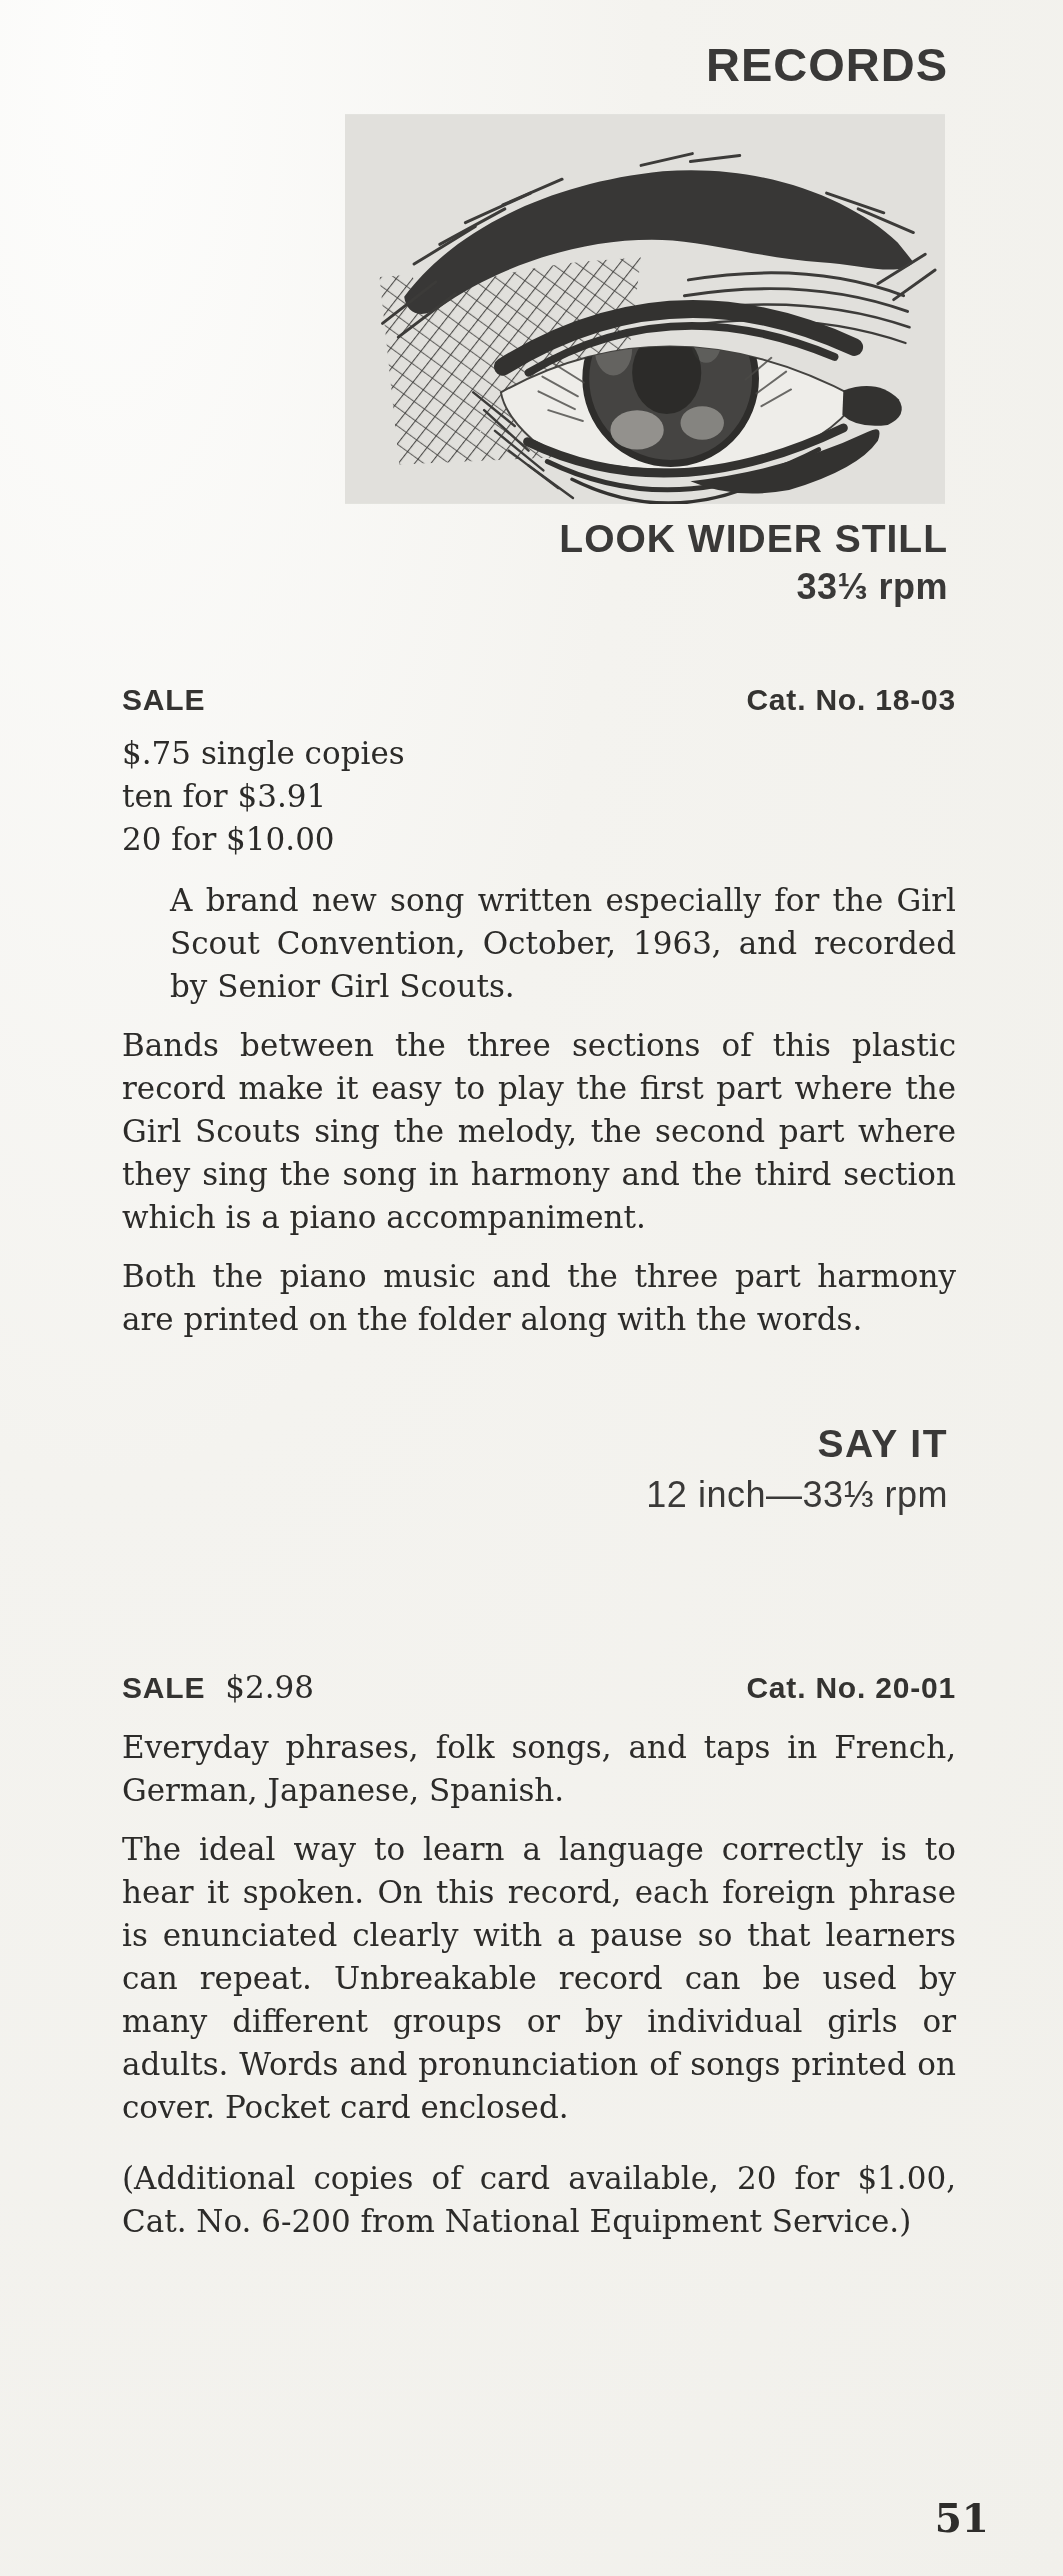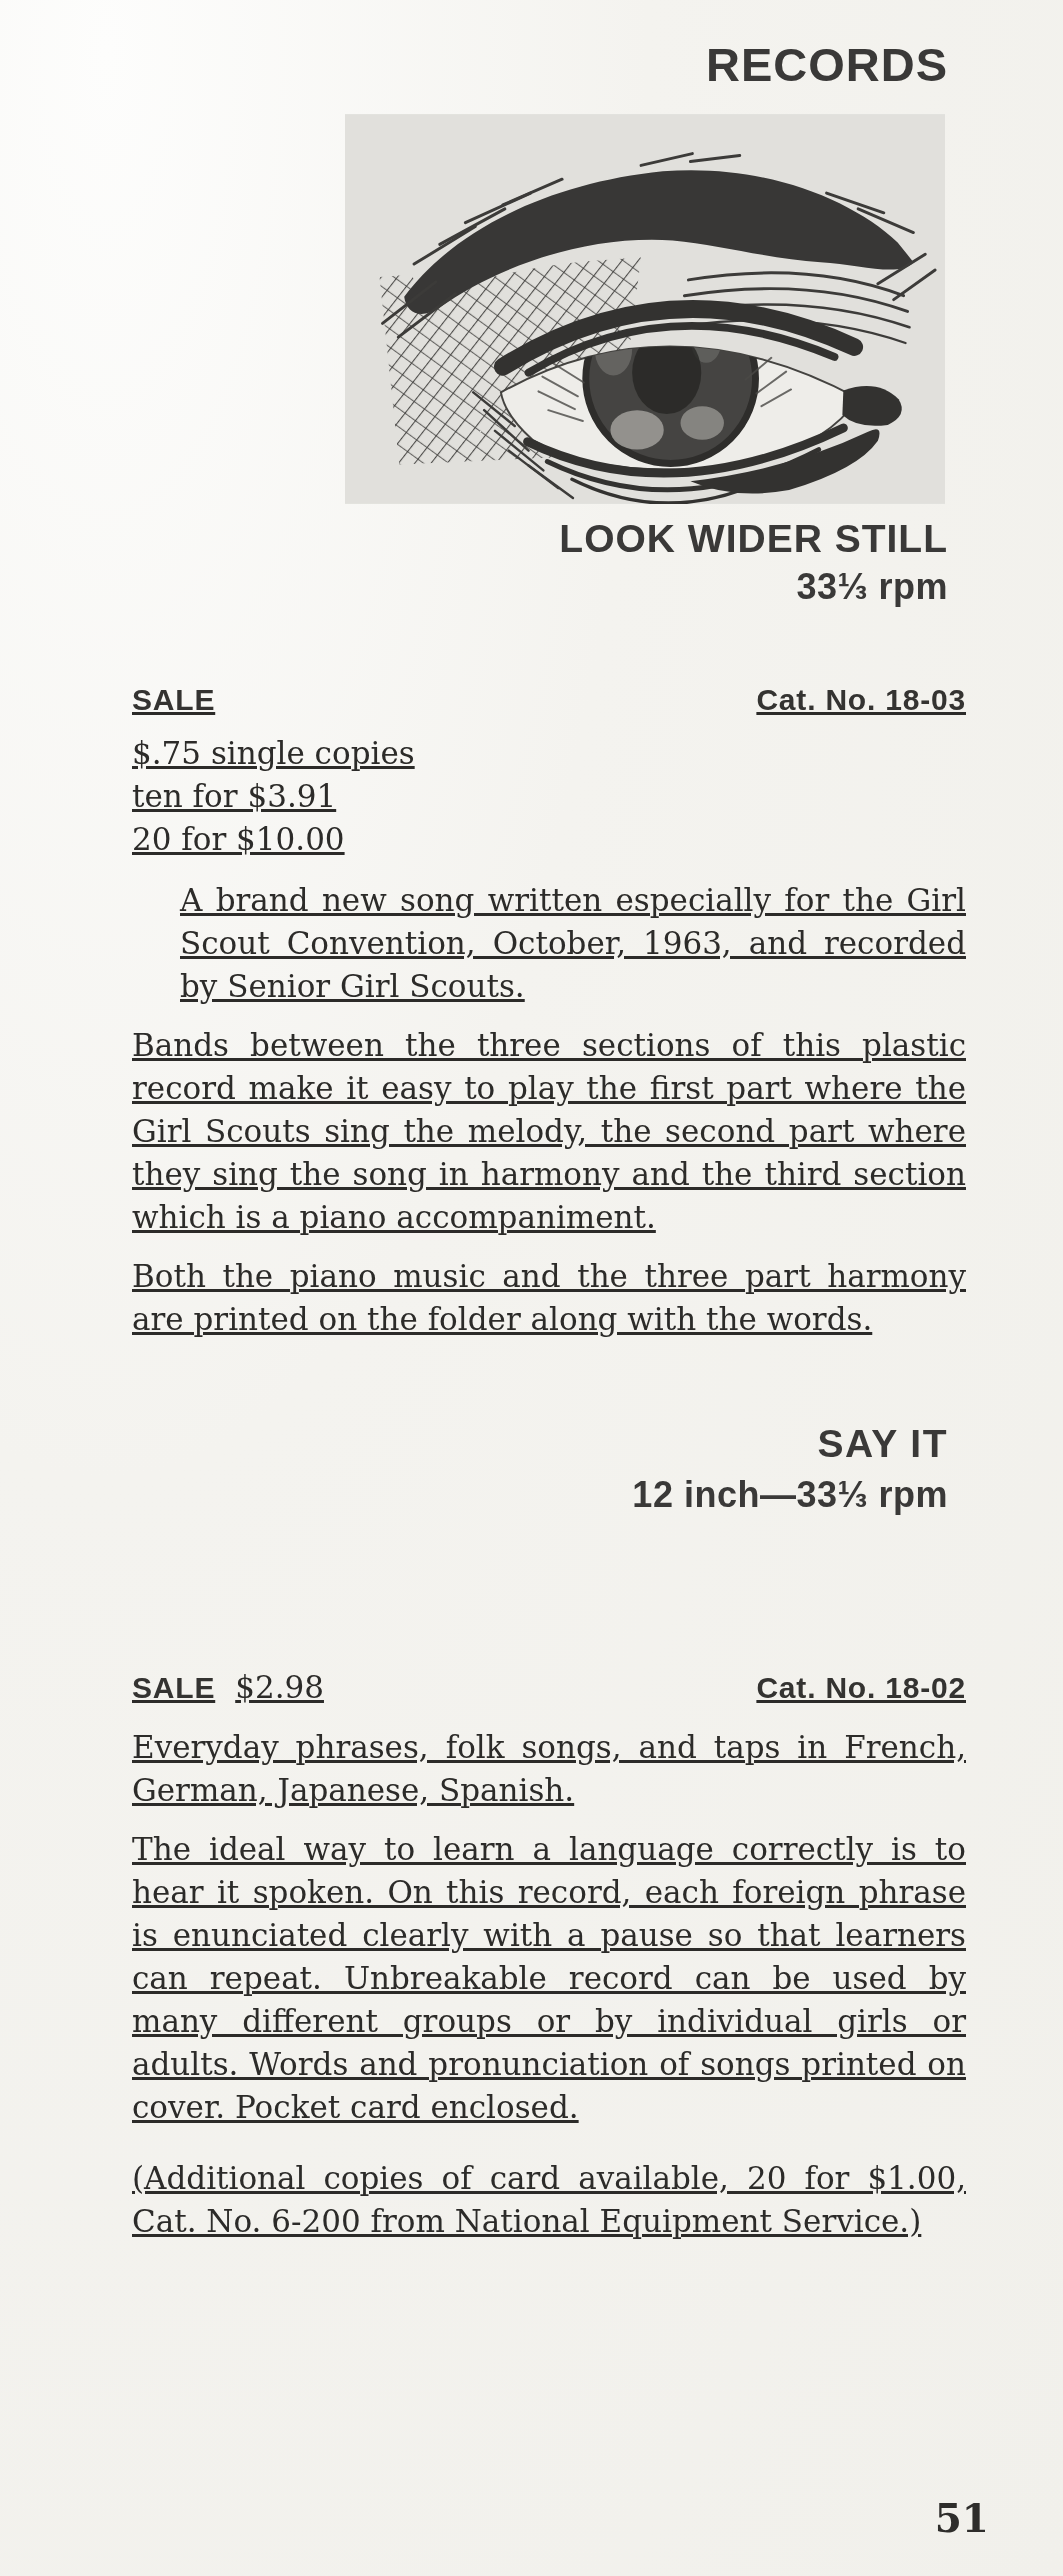--- a/index.html
+++ b/index.html
@@ -34,21 +34,21 @@
     font-weight:700; font-size:39px; line-height:1;
     letter-spacing:1px; color:#3a3938;
   }
   .caption-rpm {
     position:absolute; top:569px; right:116px;
     font-family:"Liberation Sans", sans-serif;
     font-weight:700; font-size:36px; line-height:1;
     letter-spacing:0.5px; color:#3a3938;
   }
   
-  .section { position:absolute; left:132px; width:834px;text-decoration:underline; }
+  .section { position:absolute; left:122px; width:834px; }
   .section-1 { top:683px; }
   .section-2 { top:1670px; }
   .sale-row {
     display:flex; justify-content:space-between; align-items:baseline;
     font-family:"Liberation Sans", sans-serif;
     font-weight:700; font-size:30px; line-height:1.1;
     letter-spacing:0.8px; color:#343331;
   }
   .sale-price {
     font-family:"DejaVu Serif", serif;
@@ -66,21 +66,21 @@
   
   .say-it-block { position:absolute; top:1424px; right:116px; text-align:right; }
   .say-it-title {
     font-family:"Liberation Sans", sans-serif;
     font-weight:700; font-size:39px; line-height:1;
     letter-spacing:1.5px; color:#3a3938;
   }
   .say-it-sub {
     margin-top:14px;
     font-family:"Liberation Sans", sans-serif;
-    font-weight:700; font-size:36px; line-height:1;
+    font-weight:400; font-size:36px; line-height:1;
     letter-spacing:0.5px; color:#3a3938;
   }
   
   .page-num {
     position:absolute; top:2499px; right:75px;
     font-family:"DejaVu Serif", serif;
     font-weight:700; font-size:39px; line-height:1; color:#2e2d2b;
   }
 </style>
 </head>
@@ -207,21 +207,21 @@
   <div class="say-it-block">
     <div class="say-it-title">SAY IT</div>
     <div class="say-it-sub">12 inch—33⅓ rpm</div>
   </div>
 
   <div class="section section-2">
     <div class="sale-row">
       <span>
         <span>SALE</span><span class="sale-price">$2.98</span>
       </span>
-      <span>Cat. No. 18-02</span>
+      <span>Cat. No. 20-01</span>
     </div>
     <p class="para lead">Everyday phrases, folk songs, and taps in French, German, Japanese, Spanish.</p>
     <p class="para">The ideal way to learn a language correctly is to hear it spoken. On this record, each foreign phrase is enunciated clearly with a pause so that learners can repeat. Unbreakable record can be used by many different groups or by individual girls or adults. Words and pronunciation of songs printed on cover. Pocket card enclosed.</p>
     <p class="para note">(Additional copies of card available, 20 for $1.00, Cat. No. 6-200 from National Equipment Service.)</p>
   </div>
 
   <div class="page-num">51</div>
 
 </div>
 

